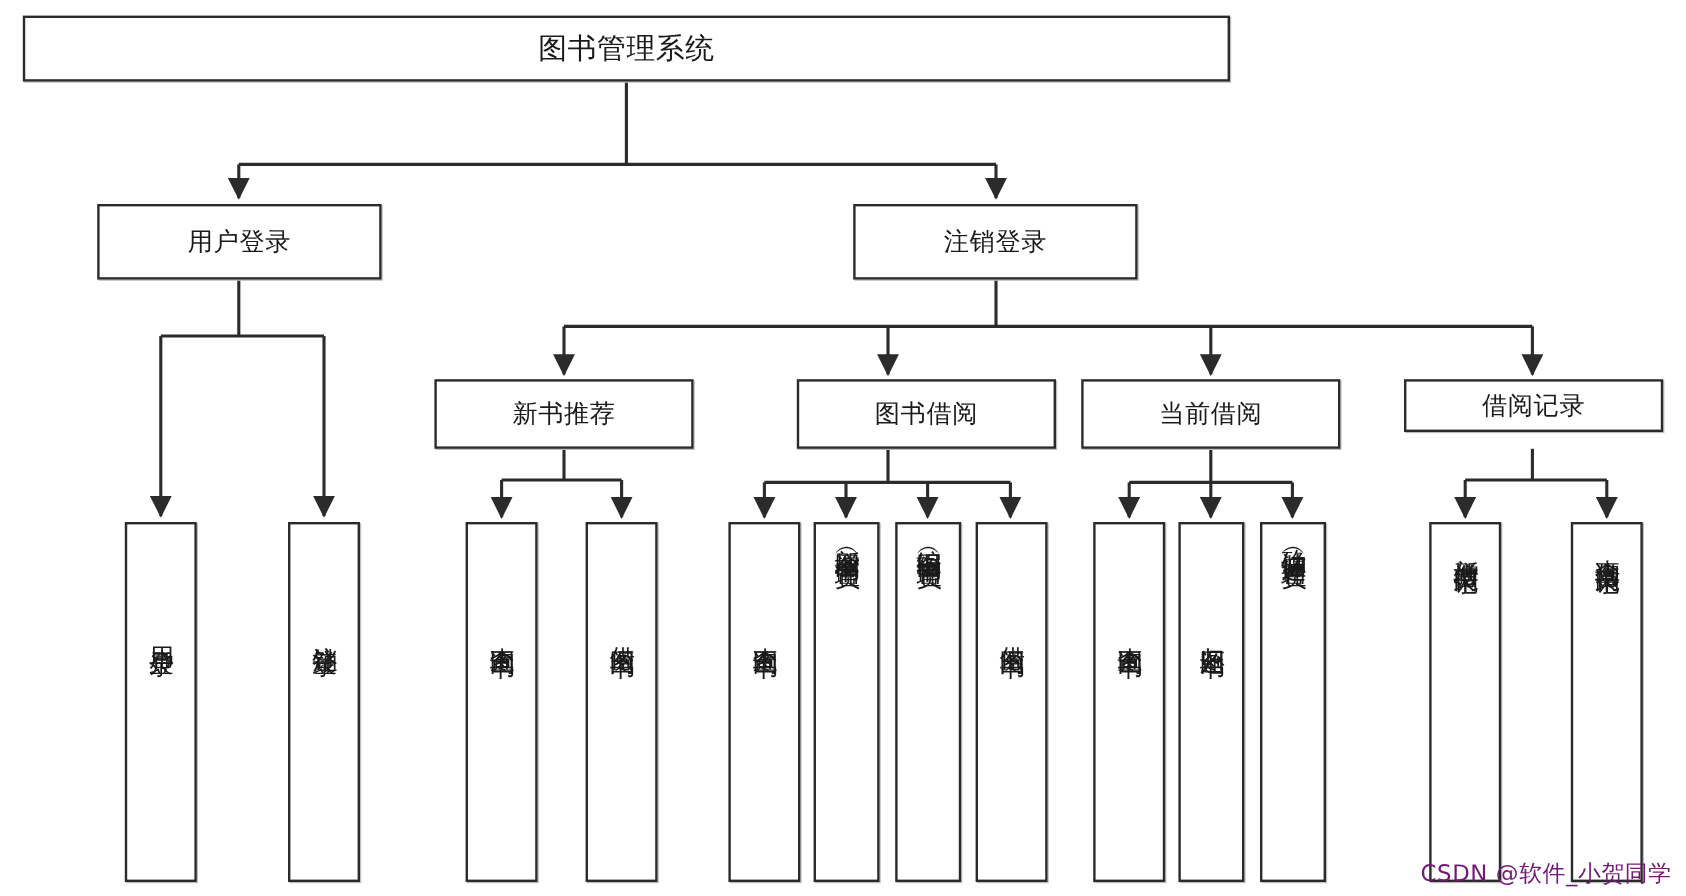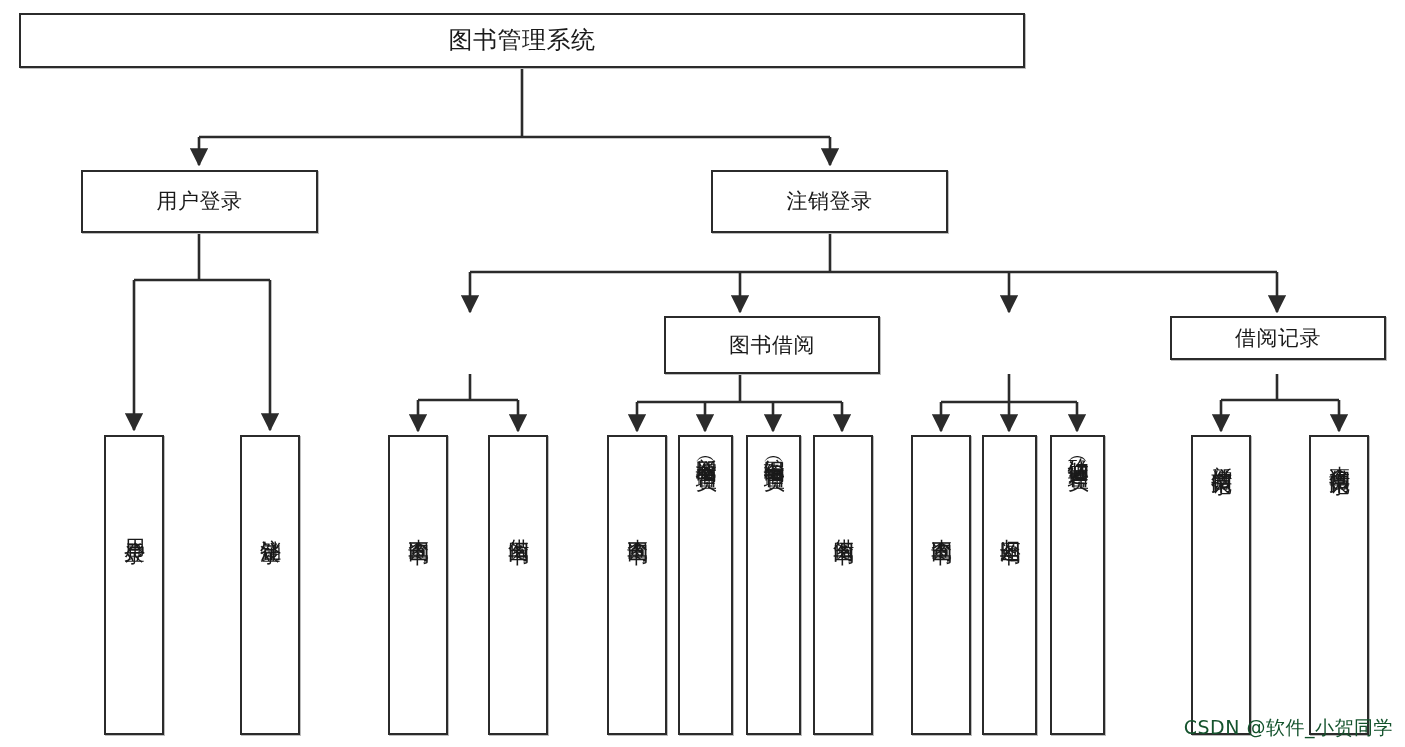--- a/index.html
+++ b/index.html
@@ -65,21 +65,21 @@
   }
   .node.vert.pad-mid .label { margin-top: 85px; }
   .node.vert.pad-small .label { margin-top: 12px; }
   .node.vert.pad-tiny .label { margin-top: 4px; }
 
   #watermark {
     position: absolute;
     right: 12px;
     bottom: 6px;
     font-size: 19px;
-    color: #14532d;
+    color: #701a75;
     letter-spacing: 0.5px;
     white-space: nowrap;
     pointer-events: none;
     font-family: "DejaVu Sans", "Liberation Sans", sans-serif;
     margin-top: 44px;
   }
 </style>
 </head>
 <body>
 
@@ -139,23 +139,29 @@
     <span class="label">图书管理系统</span>
   </div>
 
   <div class="node horiz" style="left:81px; top:170px; width:237px; height:63px;">
     <span class="label">用户登录</span>
   </div>
   <div class="node horiz" style="left:711px; top:170px; width:237px; height:63px;">
     <span class="label">注销登录</span>
   </div>
 
+  <div class="node horiz" style="left:362px; top:316px; width:216px; height:58px;">
+    <span class="label">新书推荐</span>
+  </div>
   <div class="node horiz" style="left:632px; top:316px; width:216px; height:58px;margin-left:32px;">
     <span class="label">图书借阅</span>
   </div>
+  <div class="node horiz" style="left:901px; top:316px; width:216px; height:58px;">
+    <span class="label">当前借阅</span>
+  </div>
   <div class="node horiz" style="left:1170px; top:316px; width:216px; height:44px;">
     <span class="label">借阅记录</span>
   </div>
 
   <div class="node vert pad-mid" style="left:104px; top:435px; width:60px; height:300px;">
     <span class="label">用户登录</span>
   </div>
   <div class="node vert pad-mid" style="left:240px; top:435px; width:60px; height:300px;">
     <span class="label">注销登录</span>
   </div>

